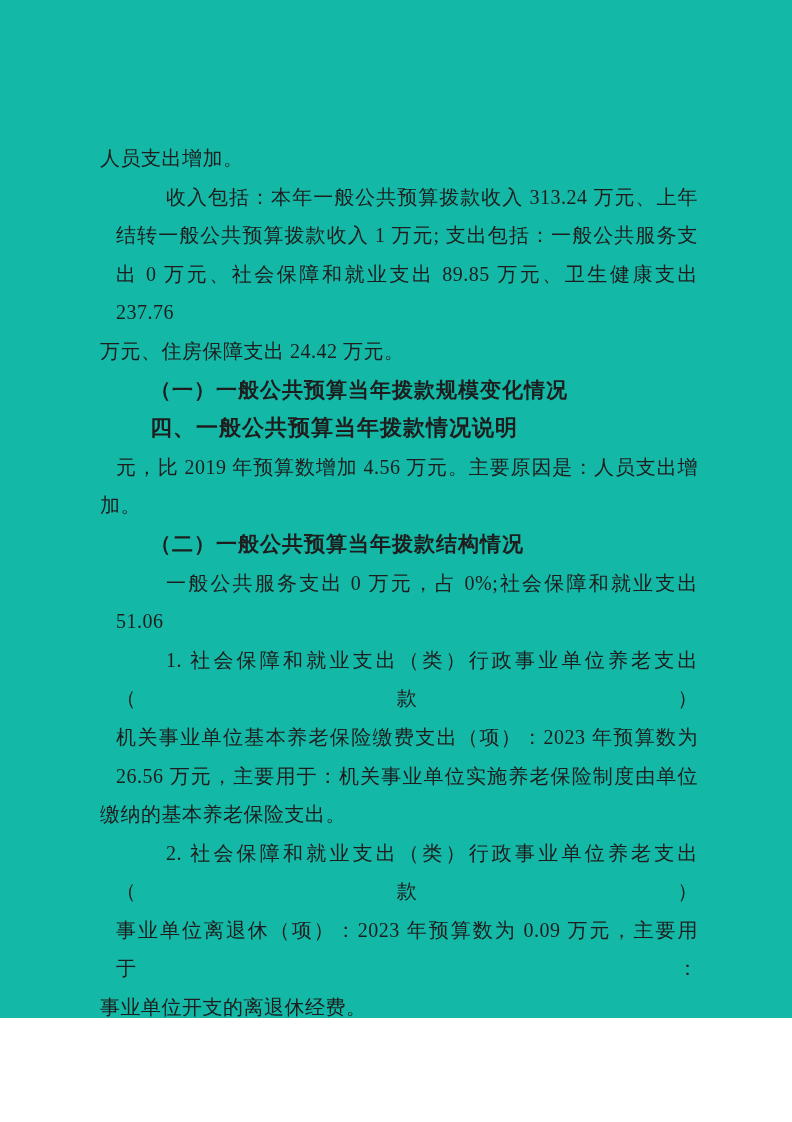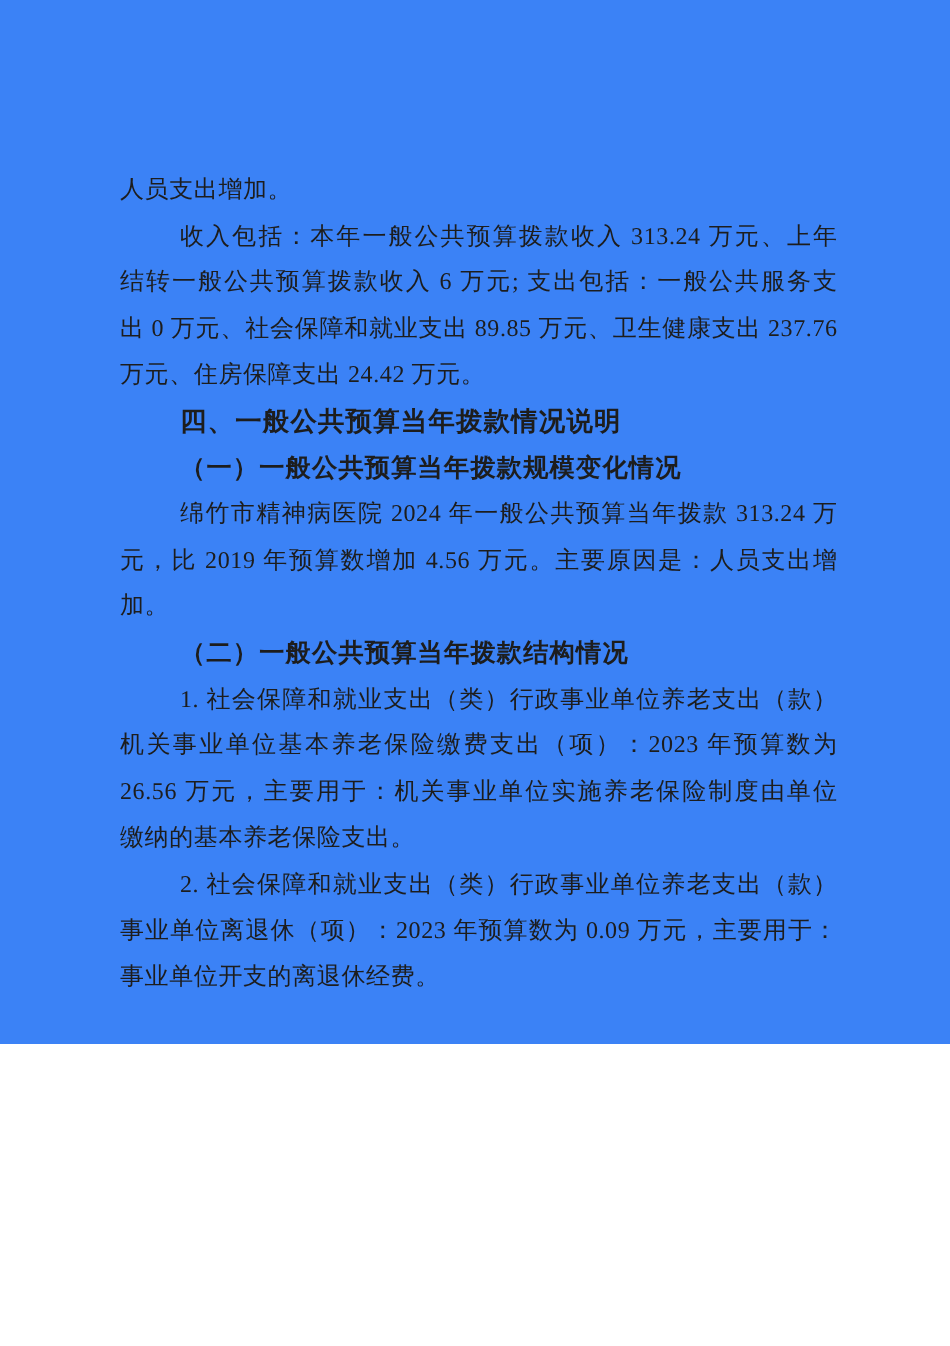--- a/index.html
+++ b/index.html
@@ -3,22 +3,22 @@
 <meta charset="utf-8">
 <style>
   html, body {
     margin: 0;
     padding: 0;
     background: #ffffff;
   }
   .page {
     position: relative;
     width: 792px;
-    height: 870px;
-    background: #3b82f6;
+    height: 1018px;
+    background: #14b8a6;
     overflow: hidden;
     font-family: "Liberation Serif", "DejaVu Serif", serif;
   }
   .content {
     position: absolute;
     left: 100px;
     top: 139px;
     width: 598px;
   }
   .ln {
@@ -27,20 +27,21 @@
     color: #1d1d1d;
     text-align: left;
     letter-spacing: 0.5px;
   }
   .ln.ind {
     text-indent: 50px;
   }
   .ln.just {
     text-align: justify;
     text-align-last: justify;
+    margin-left: 16px;
   }
   .ln.h1 {
     font-family: "Liberation Sans", "DejaVu Sans", sans-serif;
     font-weight: 700;
     font-size: 22px;
     letter-spacing: 1px;
   }
   .ln.h2 {
     font-weight: 700;
     font-size: 21px;
@@ -57,29 +58,29 @@
     color: #1d1d1d;
   }
 </style>
 </head>
 <body>
 
 <div class="page">
   <div class="content">
     <div class="ln">人员支出增加。</div>
     <div class="ln ind just">收入包括：本年一般公共预算拨款收入 313.24 万元、上年</div>
-    <div class="ln just">结转一般公共预算拨款收入 6 万元; 支出包括：一般公共服务支</div>
+    <div class="ln just">结转一般公共预算拨款收入 1 万元; 支出包括：一般公共服务支</div>
     <div class="ln just">出 0 万元、社会保障和就业支出 89.85 万元、卫生健康支出 237.76</div>
     <div class="ln">万元、住房保障支出 24.42 万元。</div>
+    <div class="ln h2 ind">（一）一般公共预算当年拨款规模变化情况</div>
     <div class="ln h1 ind">四、一般公共预算当年拨款情况说明</div>
-    <div class="ln h2 ind">（一）一般公共预算当年拨款规模变化情况</div>
-    <div class="ln ind just">绵竹市精神病医院 2024 年一般公共预算当年拨款 313.24 万</div>
     <div class="ln just">元，比 2019 年预算数增加 4.56 万元。主要原因是：人员支出增</div>
     <div class="ln">加。</div>
     <div class="ln h2 ind">（二）一般公共预算当年拨款结构情况</div>
+    <div class="ln ind just">一般公共服务支出 0 万元，占 0%;社会保障和就业支出 51.06</div>
     <div class="ln ind just">1. 社会保障和就业支出（类）行政事业单位养老支出（款）</div>
     <div class="ln just">机关事业单位基本养老保险缴费支出（项）：2023 年预算数为</div>
     <div class="ln just">26.56 万元，主要用于：机关事业单位实施养老保险制度由单位</div>
     <div class="ln">缴纳的基本养老保险支出。</div>
     <div class="ln ind just">2. 社会保障和就业支出（类）行政事业单位养老支出（款）</div>
     <div class="ln just">事业单位离退休（项）：2023 年预算数为 0.09 万元，主要用于：</div>
     <div class="ln">事业单位开支的离退休经费。</div>
   </div>
   <div class="pagenum">6</div>
 </div>

